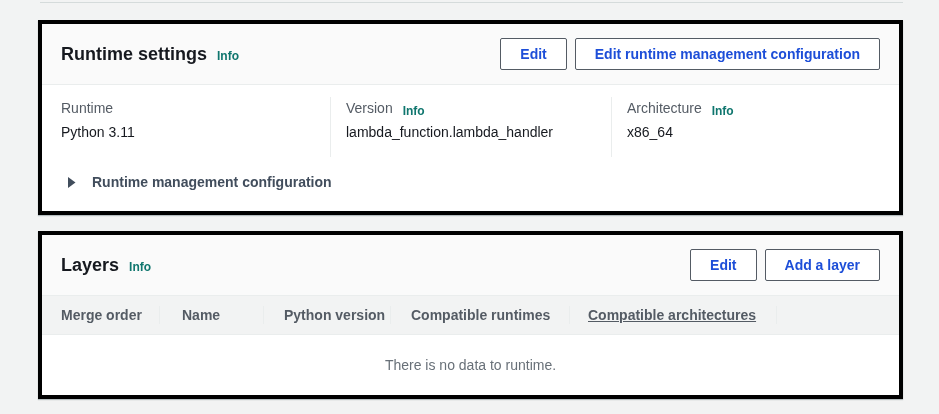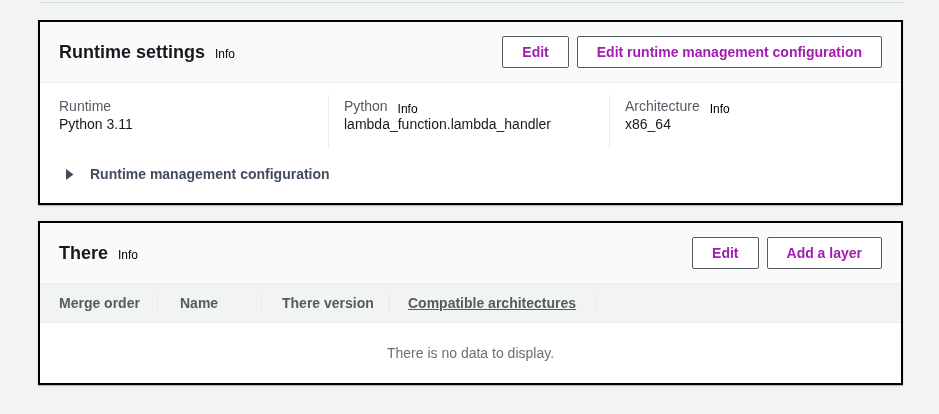--- a/index.html
+++ b/index.html
@@ -14,60 +14,60 @@
   }
   .top-divider {
     position: absolute; top: 2px; left: 40px; right: 36px;
     border-top: 1px solid #d5dbdb;
   }
   .content {
     position: absolute; top: 20px; left: 38px; width: 865px;
   }
   .card {
     background: #ffffff;
-    border: 2px solid #000000;
+    border: 4px solid #000000;
     box-shadow: 0 1px 1px 0 rgba(0,28,36,0.25);
     margin-bottom: 16px;
   }
   .card-header {
     background: #fafafa;
     border-bottom: 1px solid #eaeded;
     display: flex; justify-content: space-between; align-items: center;
     padding: 14px 19px;
   }
   .header-left { display: flex; align-items: baseline; }
   .card-title {
     font-size: 18px; font-weight: 700; color: #16191f; margin: 0; line-height: 22px;
   }
   .info-link {
-    font-size: 12px; font-weight: 400; color: #000000;
+    font-size: 12px; font-weight: 700; color: #0f766e;
     margin-left: 10px; text-decoration: none; cursor: pointer; line-height: 12px;
   }
   .header-actions { display: flex; gap: 8px; }
   .btn {
     background: #ffffff;
     border: 1px solid #545b64;
     border-radius: 2px;
-    color: #a21caf;
+    color: #1d4ed8;
     font-family: "Liberation Sans", sans-serif;
     font-size: 14px; font-weight: 700;
     padding: 7px 19px;
     line-height: 16px;
     cursor: pointer;
     white-space: nowrap;
   }
   .card-body { padding: 12px 19px 20px; }
   .field-row { display: flex; }
   .field { padding: 2px 0 16px; }
   .field.col-1 { width: 269px; }
   .field.col-2 { width: 281px; border-left: 1px solid #eaeded; padding-left: 15px; }
   .field.col-3 { flex: 1; border-left: 1px solid #eaeded; padding-left: 15px; }
   .field-label-row { display: flex; align-items: flex-end; }
   .field-label { color: #545b64; font-size: 14px; line-height: 18px; }
-  .field-value { color: #16191f; font-size: 14px; line-height: 18px; }
+  .field-value { color: #16191f; font-size: 14px; line-height: 18px; margin-top: 6px; }
   .expander {
     display: flex; align-items: center; gap: 16px;
     background: none; border: none; padding: 0;
     margin: 16px 0 0 6px;
     font-family: "Liberation Sans", sans-serif;
     font-size: 14px; font-weight: 700; color: #414d5c;
     cursor: pointer; line-height: 18px;
   }
   .tri { display: inline-flex; }
   .table-header {
@@ -113,21 +113,21 @@
     <div class="card-body">
       <div class="field-row">
         <div class="field col-1">
           <div class="field-label-row">
             <span class="field-label">Runtime</span>
           </div>
           <div class="field-value">Python 3.11</div>
         </div>
         <div class="field col-2">
           <div class="field-label-row">
-            <span class="field-label">Python</span>
+            <span class="field-label">Version</span>
             <a class="info-link">Info</a>
           </div>
           <div class="field-value">lambda_function.lambda_handler</div>
         </div>
         <div class="field col-3">
           <div class="field-label-row">
             <span class="field-label">Architecture</span>
             <a class="info-link">Info</a>
           </div>
           <div class="field-value">x86_64</div>
@@ -140,37 +140,38 @@
             </svg>
         </span>
         <span>Runtime management configuration</span>
       </button>
     </div>
   </section>
 
   <section class="card">
     <header class="card-header">
       <div class="header-left">
-        <h2 class="card-title">There</h2>
+        <h2 class="card-title">Layers</h2>
         <a class="info-link">Info</a>
       </div>
       <div class="header-actions">
         <button class="btn">Edit</button>
         <button class="btn">Add a layer</button>
       </div>
     </header>
     <div class="table-header">
       <div class="th-cell c1">Merge order</div>
       <span class="col-sep"></span>
       <div class="th-cell c2">Name</div>
       <span class="col-sep"></span>
-      <div class="th-cell c3">There version</div>
+      <div class="th-cell c3">Python version</div>
       <span class="col-sep"></span>
+      <div class="th-cell c4">Compatible runtimes</div>
       <span class="col-sep"></span>
       <div class="th-cell c5">Compatible architectures</div>
       <span class="col-sep"></span>
     </div>
     <div class="table-empty">
-      <span>There is no data to display.</span>
+      <span>There is no data to runtime.</span>
     </div>
   </section>
 
 </div>
 
 </body></html>

